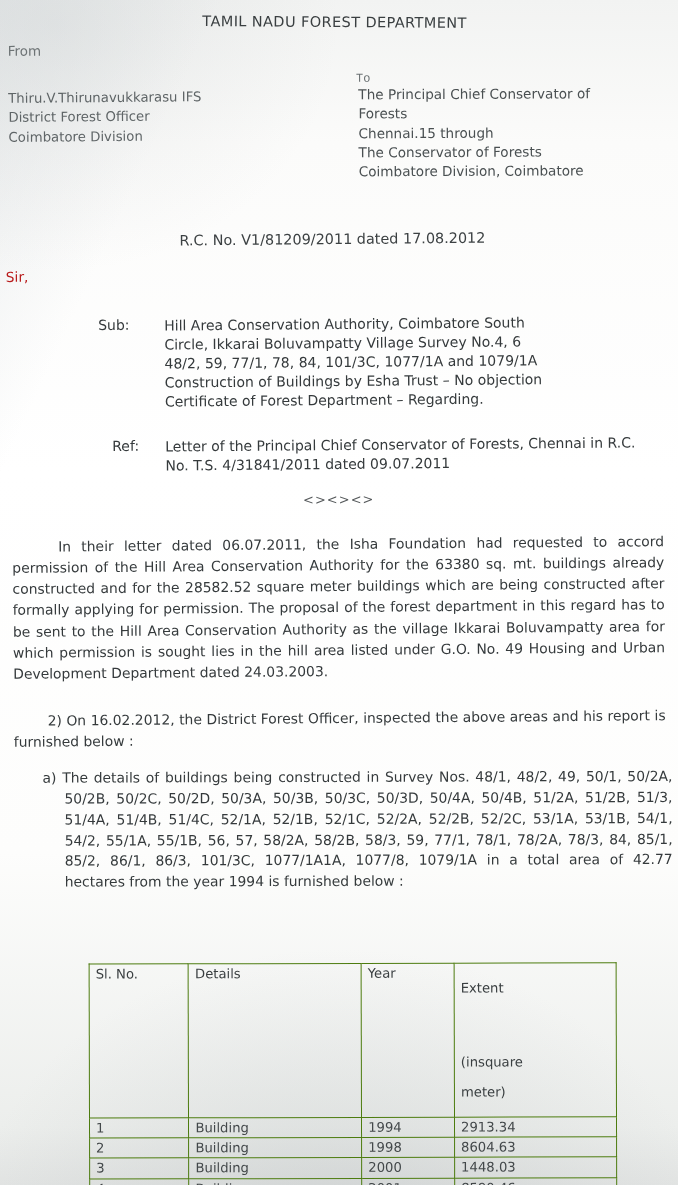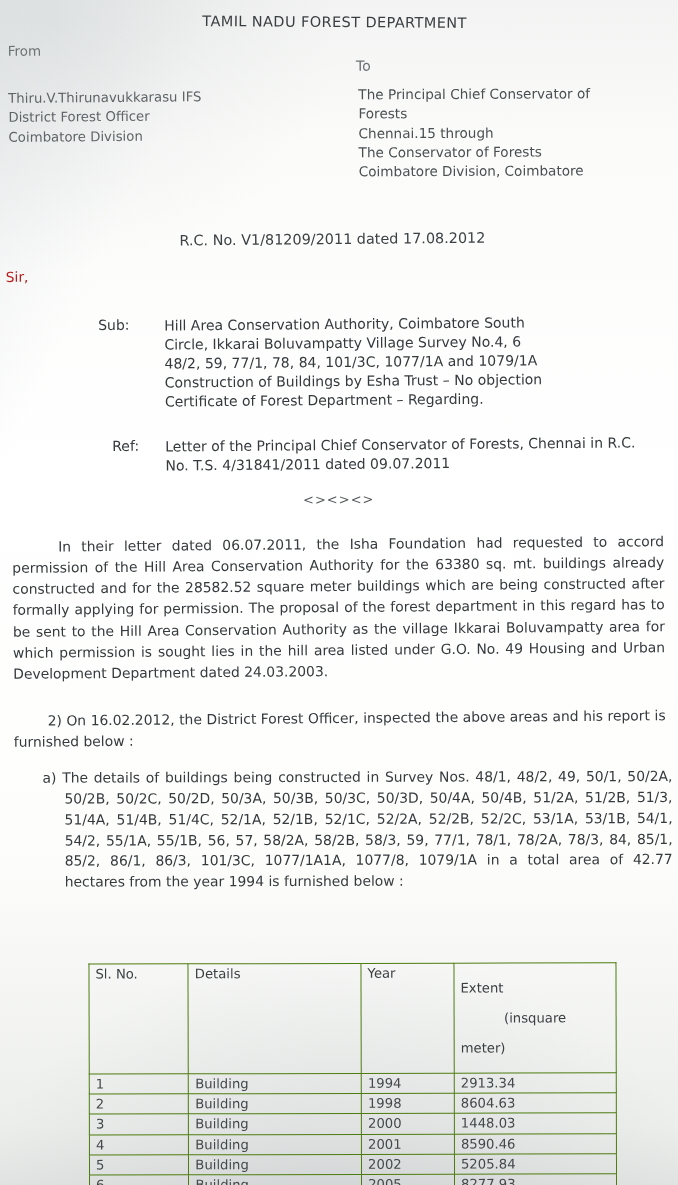--- a/index.html
+++ b/index.html
@@ -51,21 +51,21 @@
     left: 0; right: 0;
     top: 13px;
     text-align: center;
     font-size: 14.5px;
     letter-spacing: 0.4px;
     white-space: normal;
     transform: rotate(0.9deg);
     color: #3a3f41;
   }
   .from-lbl { left: 12px; top: 40px; font-size: 13.5px; color: #6d7375; }
-  .to-lbl   { left: 360px; top: 58px; font-size: 14px; color: #6d7375; }
+  .to-lbl   { left: 360px; top: 72px; font-size: 12px; color: #6d7375; font-family: Liberation Mono, monospace; }
 
   .from-block { left: 12px; top: 86px; font-size: 13.3px; color: #5f6567; line-height: 1.45; }
   .to-block   { left: 362px; top: 86px; font-size: 13.6px; color: #4a5052; line-height: 1.42; transform: rotate(0.25deg); }
 
   .rc-line { left: 182px; top: 230px; font-size: 14.4px; color: #3c4143; }
   .sir     { left: 8px; top: 266px; font-size: 13.8px; color: #b91c1c; }
 
   .sub-lbl { left: 100px; top: 315px; font-size: 14px; }
   .sub-body{ left: 166px; top: 315px; font-size: 14px; line-height: 1.35; }
   .ref-lbl { left: 113px; top: 436px; font-size: 14px; }
@@ -121,21 +121,21 @@
     text-align: left;
     vertical-align: top;
     background: transparent;
   }
   thead td { height: 62px; }
   .col-sl    { width: 92px; }
   .col-det   { width: 160px; }
   .col-year  { width: 86px; }
   .col-ext   { width: 150px; }
   .ext-head  { white-space: pre-line; }
-  .ext-head .row2 { display: flex; justify-content: center; }
+  .ext-head .row2 { display: flex; justify-content: flex-start; margin-top: 44px; }
   tbody td { height: 19px; line-height: 1.15; }
   .faint { color: #43484a; }
 </style>
 </head>
 <body>
 
 <div id="paper"></div>
 
 <div id="doc">
 

